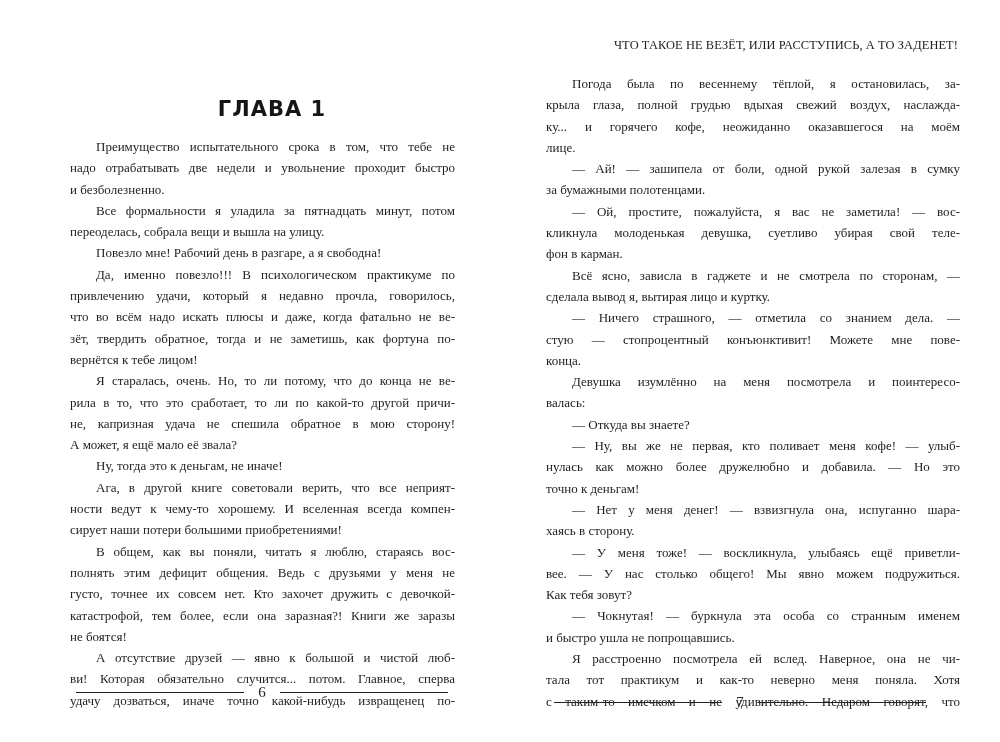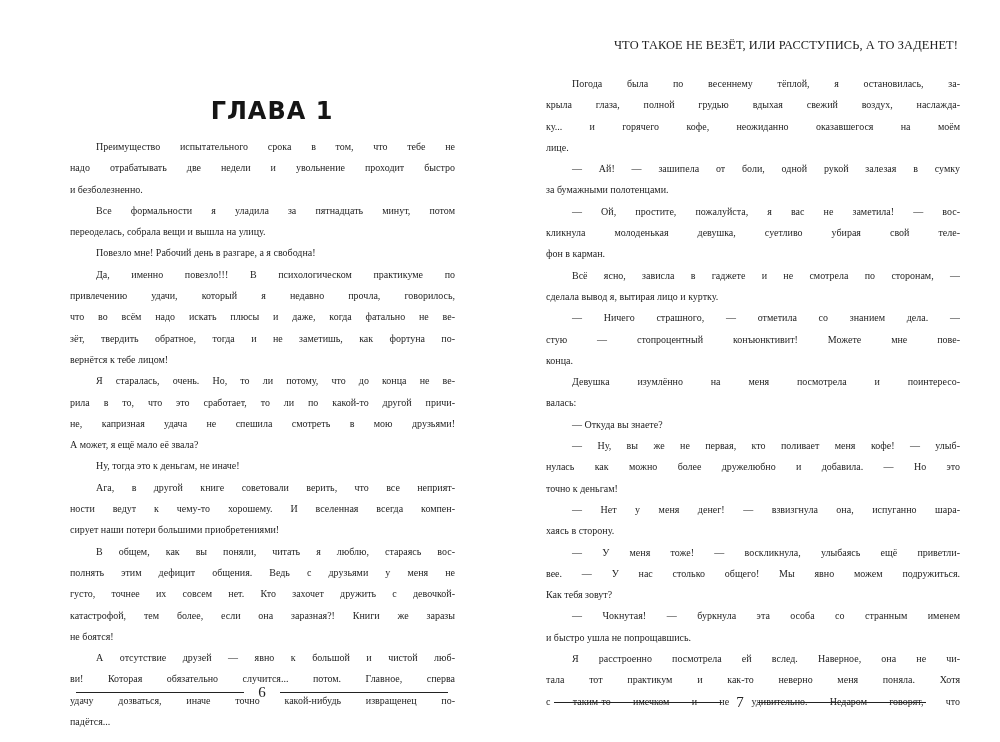--- a/index.html
+++ b/index.html
@@ -18,28 +18,28 @@
     .running-head {
       position: absolute; top: 34px; right: 42px;
       font-family: "Liberation Serif", serif;
       font-size: 12.4px; letter-spacing: 0.1px; color: #222;
       white-space: nowrap;
     }
     .chapter-title {
       position: absolute; top: 93px; left: 72px; width: 400px;
       text-align: center;
       font-family: "DejaVu Sans", sans-serif; font-weight: bold;
-      font-size: 24px; letter-spacing: 1px; color: #151515;
+      font-size: 21px; letter-spacing: 1px; color: #151515;
     }
     .text-block { position: absolute; }
     .left-text { top: 132px; left: 70px; width: 385px; }
     .right-text { top: 69px; left: 46px; width: 414px; }
     .line {
       font-family: "Liberation Serif", serif;
-      font-size: 10px; line-height: 21.3px; height: 21.3px;
+      font-size: 13px; line-height: 21.3px; height: 21.3px;
       white-space: nowrap; overflow: hidden;
       text-align: justify; text-align-last: justify;
     }
     .line.last { text-align-last: left; }
     .line.indent { text-indent: 26px; }
     .folio {
       position: absolute; display: flex; align-items: center;
     }
     .left-folio { top: 680px; left: 76px; width: 372px; }
     .right-folio { top: 690px; left: 54px; width: 372px; }
@@ -61,35 +61,34 @@
       <div class="line indent">Все формальности я уладила за пятнадцать минут, потом</div>
       <div class="line last">переоделась, собрала вещи и вышла на улицу.</div>
       <div class="line indent last">Повезло мне! Рабочий день в разгаре, а я свободна!</div>
       <div class="line indent">Да, именно повезло!!! В психологическом практикуме по</div>
       <div class="line">привлечению удачи, который я недавно прочла, говорилось,</div>
       <div class="line">что во всём надо искать плюсы и даже, когда фатально не ве-</div>
       <div class="line">зёт, твердить обратное, тогда и не заметишь, как фортуна по-</div>
       <div class="line last">вернётся к тебе лицом!</div>
       <div class="line indent">Я старалась, очень. Но, то ли потому, что до конца не ве-</div>
       <div class="line">рила в то, что это сработает, то ли по какой-то другой причи-</div>
-      <div class="line">не, капризная удача не спешила смотреть в мою друзьями!</div>
+      <div class="line">не, капризная удача не спешила обратное в мою сторону!</div>
       <div class="line last">А может, я ещё мало её звала?</div>
       <div class="line indent last">Ну, тогда это к деньгам, не иначе!</div>
       <div class="line indent">Ага, в другой книге советовали верить, что все неприят-</div>
       <div class="line">ности ведут к чему-то хорошему. И вселенная всегда компен-</div>
       <div class="line last">сирует наши потери большими приобретениями!</div>
       <div class="line indent">В общем, как вы поняли, читать я люблю, стараясь вос-</div>
       <div class="line">полнять этим дефицит общения. Ведь с друзьями у меня не</div>
       <div class="line">густо, точнее их совсем нет. Кто захочет дружить с девочкой-</div>
       <div class="line">катастрофой, тем более, если она заразная?! Книги же заразы</div>
       <div class="line last">не боятся!</div>
       <div class="line indent">А отсутствие друзей — явно к большой и чистой люб-</div>
       <div class="line">ви! Которая обязательно случится... потом. Главное, сперва</div>
       <div class="line">удачу дозваться, иначе точно какой-нибудь извращенец по-</div>
-      <div class="line last">падётся...</div>
     </div>
   <div class="folio left-folio">
     <span class="rule"></span>
     <span class="num">6</span>
     <span class="rule"></span>
   </div>
 </div>
 
 <div class="page page-right">
   <div class="running-head">ЧТО ТАКОЕ НЕ ВЕЗЁТ, ИЛИ РАССТУПИСЬ, А ТО ЗАДЕНЕТ!</div>

